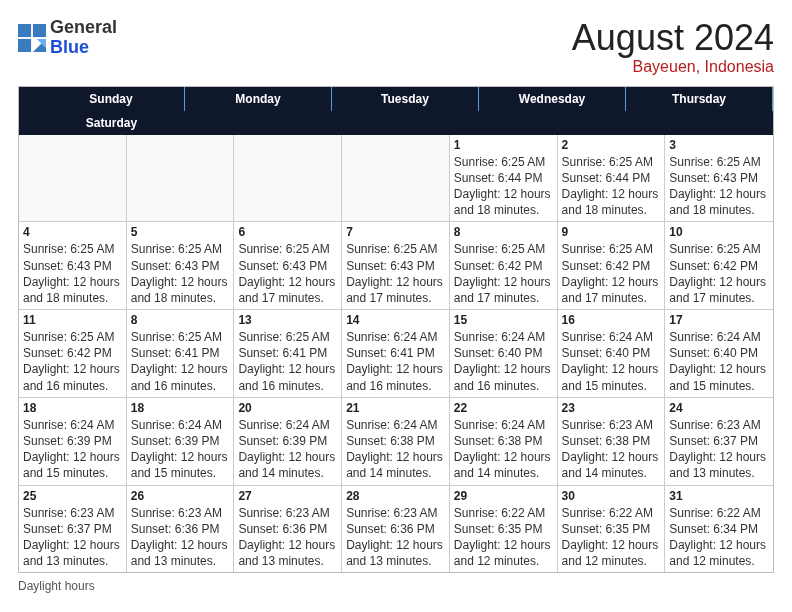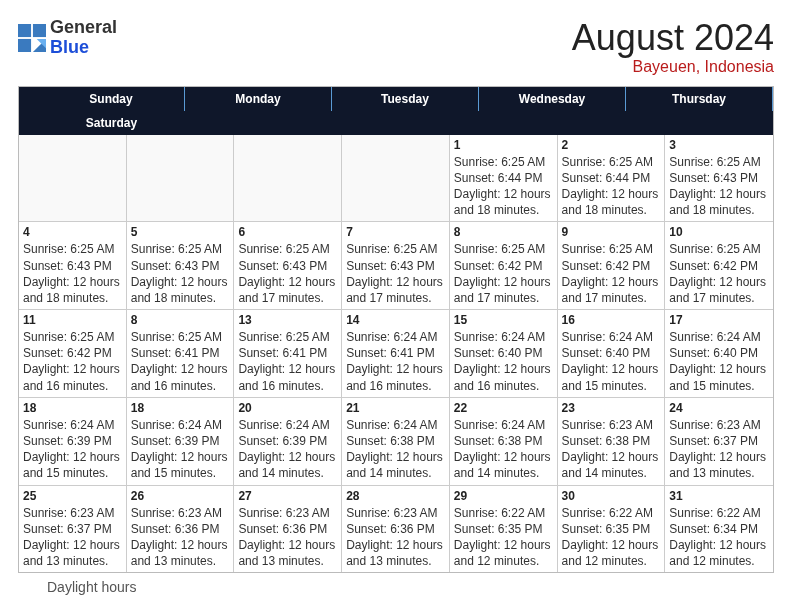--- a/index.html
+++ b/index.html
@@ -103,25 +103,24 @@
       font-weight: bold;
       color: #222;
       margin-bottom: 2px;
     }
     .cell-detail {
       font-size: 12px;
       color: #333;
       line-height: 1.35;
     }
     .footer-note {
-      font-size: 14px;
+      font-size: 12px;
       color: #555;
       margin-top: 6px;
       text-align: left;
-      margin-left: 29px;
     }
   </style>
 </head>
 <body>
 
 <div class="page">
   <div class="header">
     <div class="logo">
       <svg class="logo-icon" viewBox="0 0 30 30">
         <rect x="0" y="0" width="14" height="14" fill="#3a7abf"></rect>

